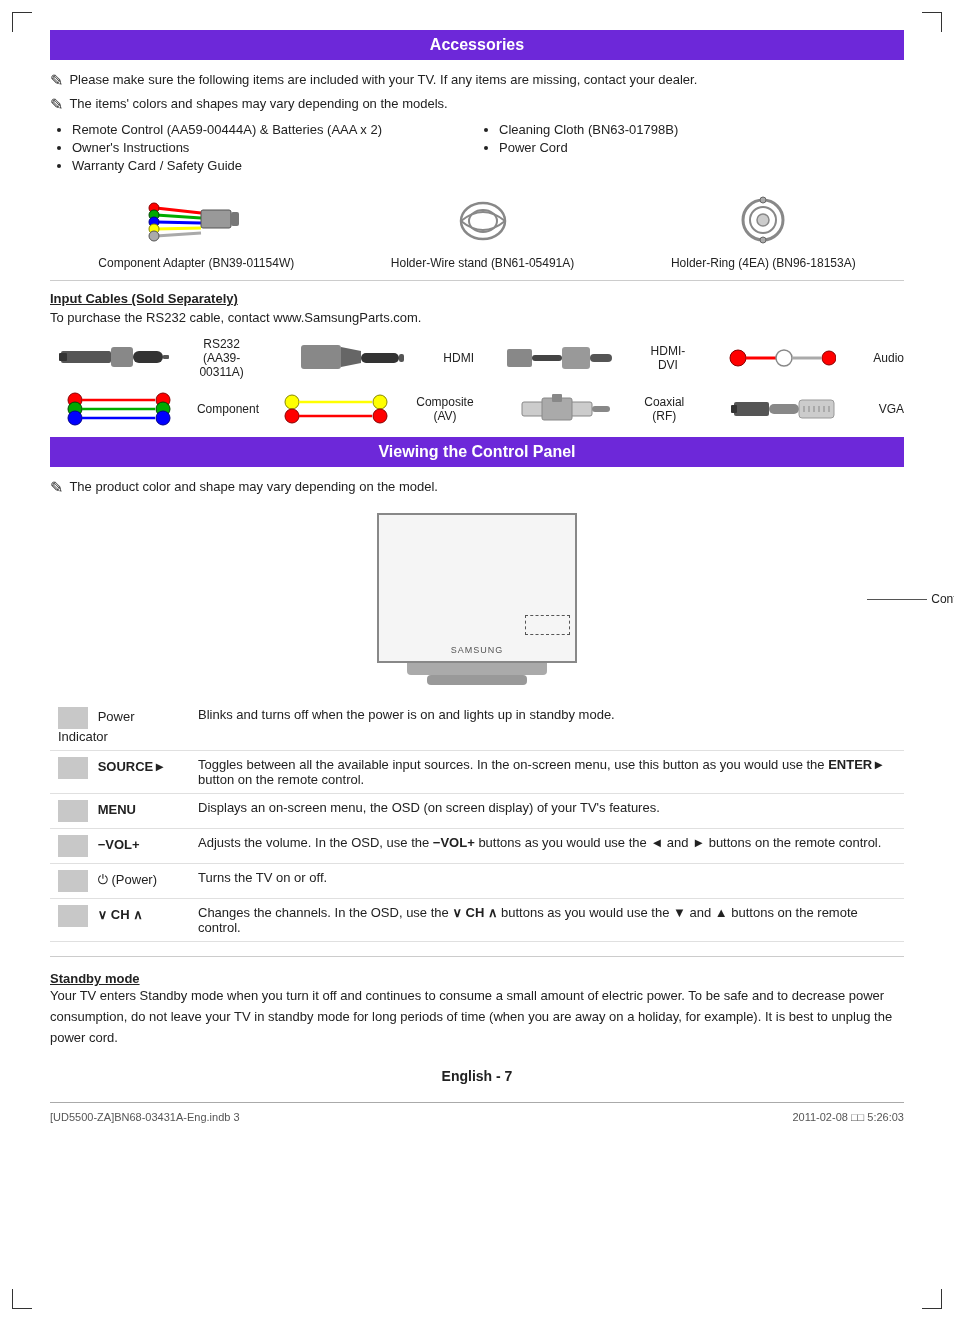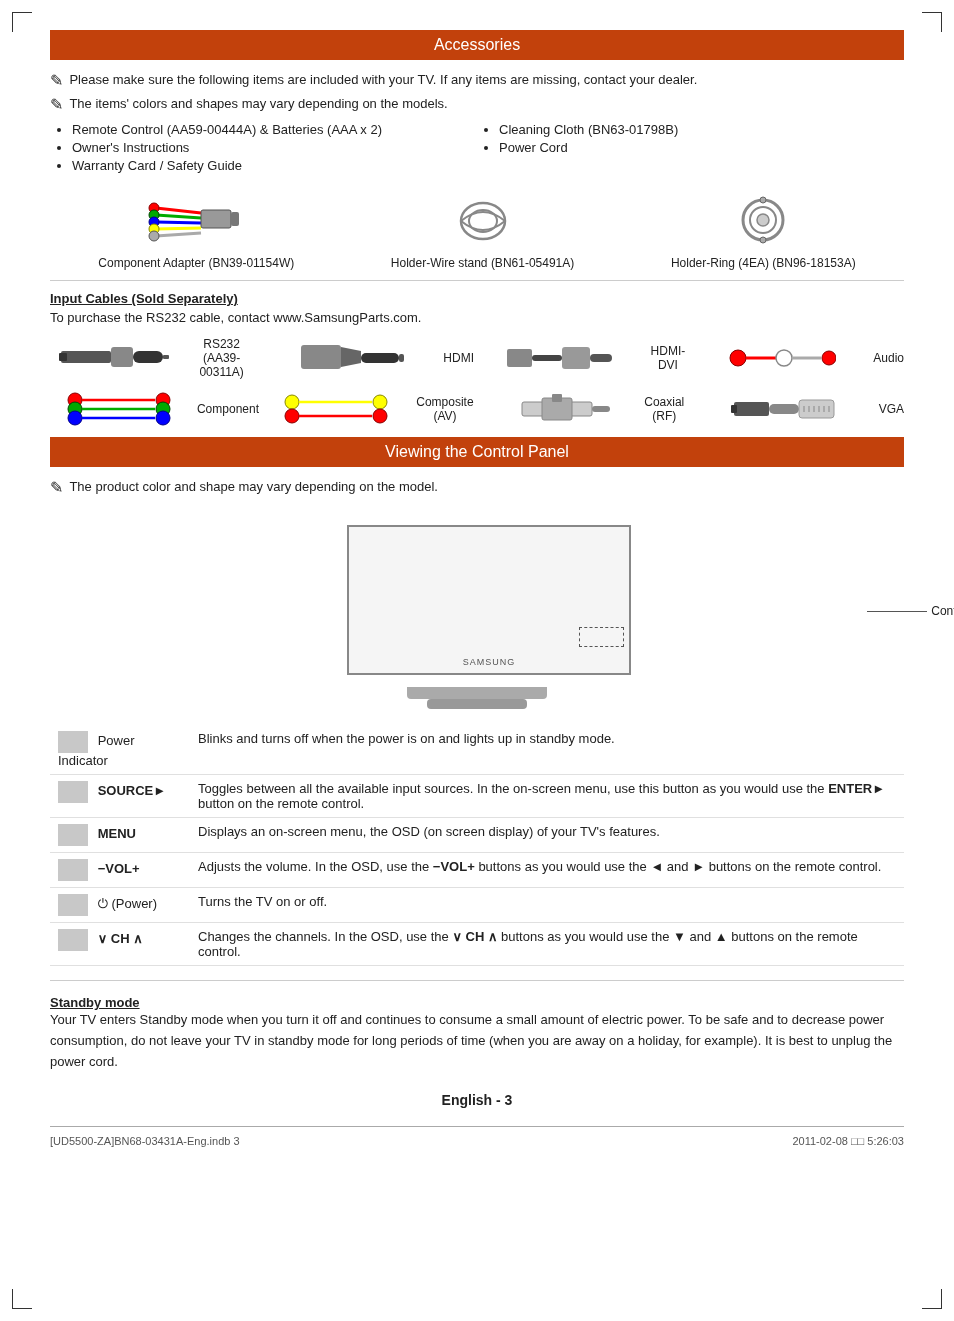--- a/index.html
+++ b/index.html
@@ -9,25 +9,25 @@
       background: #fff;
       color: #222;
       width: 954px;
       min-height: 1321px;
       padding: 30px 50px;
       position: relative;
     }
 
     
     .section-header {
-      background: #c2410c;
+      background: #6d28d9;
       color: #fff;
       text-align: center;
       font-size: 16px;
-      font-weight: normal;
+      font-weight: bold;
       padding: 6px 0;
       margin-bottom: 12px;
     }
 
     
     .note-line {
       display: flex;
       align-items: flex-start;
       gap: 6px;
       font-size: 13px;
@@ -120,25 +120,25 @@
       display: flex;
       justify-content: center;
       position: relative;
       margin: 16px 0;
     }
     .tv-diagram {
       position: relative;
       width: 260px;
     }
     .tv-screen {
-      width: 284px;
+      width: 200px;
       height: 150px;
       border: 2px solid #888;
       background: #f5f5f5;
-      margin: 12px auto;
+      margin: 0 auto;
       position: relative;
     }
     .tv-base {
       width: 140px;
       height: 12px;
       background: #aaa;
       margin: 0 auto;
       border-radius: 0 0 4px 4px;
     }
     .tv-stand {
@@ -549,19 +549,19 @@
     </tr>
   </tbody>
 </table>
 
 <hr class="divider" style="margin-top:14px;">
 
 <p class="standby-title">Standby mode</p>
 <p style="font-size:13px; line-height:1.6;">Your TV enters Standby mode when you turn it off and continues to consume a small amount of electric power. To be safe and to decrease power consumption, do not leave your TV in standby mode for long periods of time (when you are away on a holiday, for example). It is best to unplug the power cord.</p>
 
 <div class="page-number-center">
-  <strong>English - 3</strong>
+  <strong>English - 7</strong>
 </div>
 
 <div class="bottom-bar">
   <span>[UD5500-ZA]BN68-03431A-Eng.indb   3</span>
   <span>2011-02-08   □□ 5:26:03</span>
 </div>
 
 </body></html>

